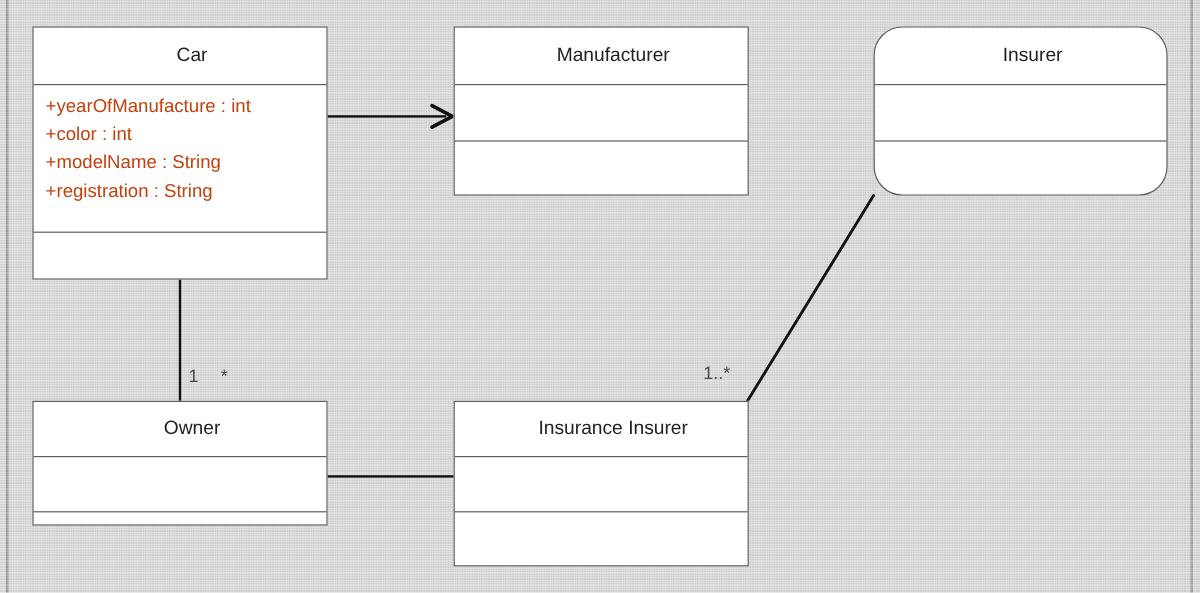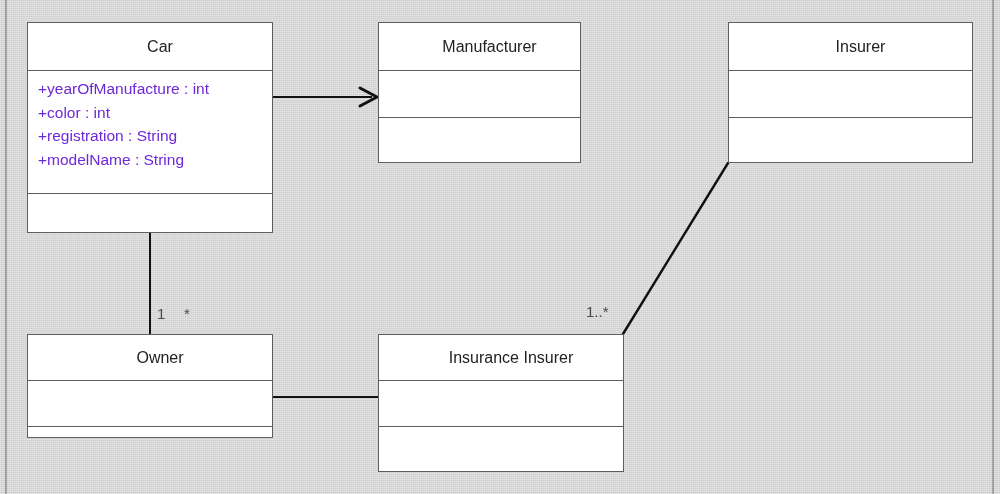--- a/index.html
+++ b/index.html
@@ -53,21 +53,21 @@
     box-sizing: border-box;
     padding-left: 20px;
   }
   .cls-divider {
     height: 1px;
     background: #5e5e5e;
   }
   .cls-attrs {
     box-sizing: border-box;
     padding: 6px 10px 4px 10px;
-    color: #6d28d9;
+    color: #c2410c;
     font-size: 15.5px;
     line-height: 1.52;
   }
   .cls-attrs .attr-line { white-space: pre; }
   .cls-ops { box-sizing: border-box; }
 
   .connector {
     position: absolute;
     background: #111111;
     z-index: 2;
@@ -118,36 +118,36 @@
   <div class="mult-label" style="left:184px; top:305px;">*</div>
 
   <div class="mult-label" style="left:586px; top:303px;">1..*</div>
 
   <div class="uml-class" style="left:27px; top:22px; width:246px; height:211px;">
     <div class="cls-name" style="height:47px;">Car</div>
     <div class="cls-divider"></div>
     <div class="cls-attrs" style="height:122px;">
       <div class="attr-line">+yearOfManufacture : int</div>
       <div class="attr-line">+color : int</div>
+      <div class="attr-line">+modelName : String</div>
       <div class="attr-line">+registration : String</div>
-      <div class="attr-line">+modelName : String</div>
     </div>
     <div class="cls-divider"></div>
     <div class="cls-ops" style="height:39px;"></div>
   </div>
 
-  <div class="uml-class" style="left:378px; top:22px; width:203px; height:141px;">
+  <div class="uml-class" style="left:378px; top:22px; width:246px; height:141px;">
     <div class="cls-name" style="height:47px;">Manufacturer</div>
     <div class="cls-divider"></div>
     <div class="cls-attrs" style="height:46px;"></div>
     <div class="cls-divider"></div>
     <div class="cls-ops" style="height:45px;"></div>
   </div>
 
-  <div class="uml-class" style="left:728px; top:22px; width:245px; height:141px;">
+  <div class="uml-class" style="left:728px; top:22px; width:245px; height:141px;border-radius:24px;">
     <div class="cls-name" style="height:47px;">Insurer</div>
     <div class="cls-divider"></div>
     <div class="cls-attrs" style="height:46px;"></div>
     <div class="cls-divider"></div>
     <div class="cls-ops" style="height:45px;"></div>
   </div>
 
   <div class="uml-class" style="left:27px; top:334px; width:246px; height:104px;">
     <div class="cls-name" style="height:45px;">Owner</div>
     <div class="cls-divider"></div>

